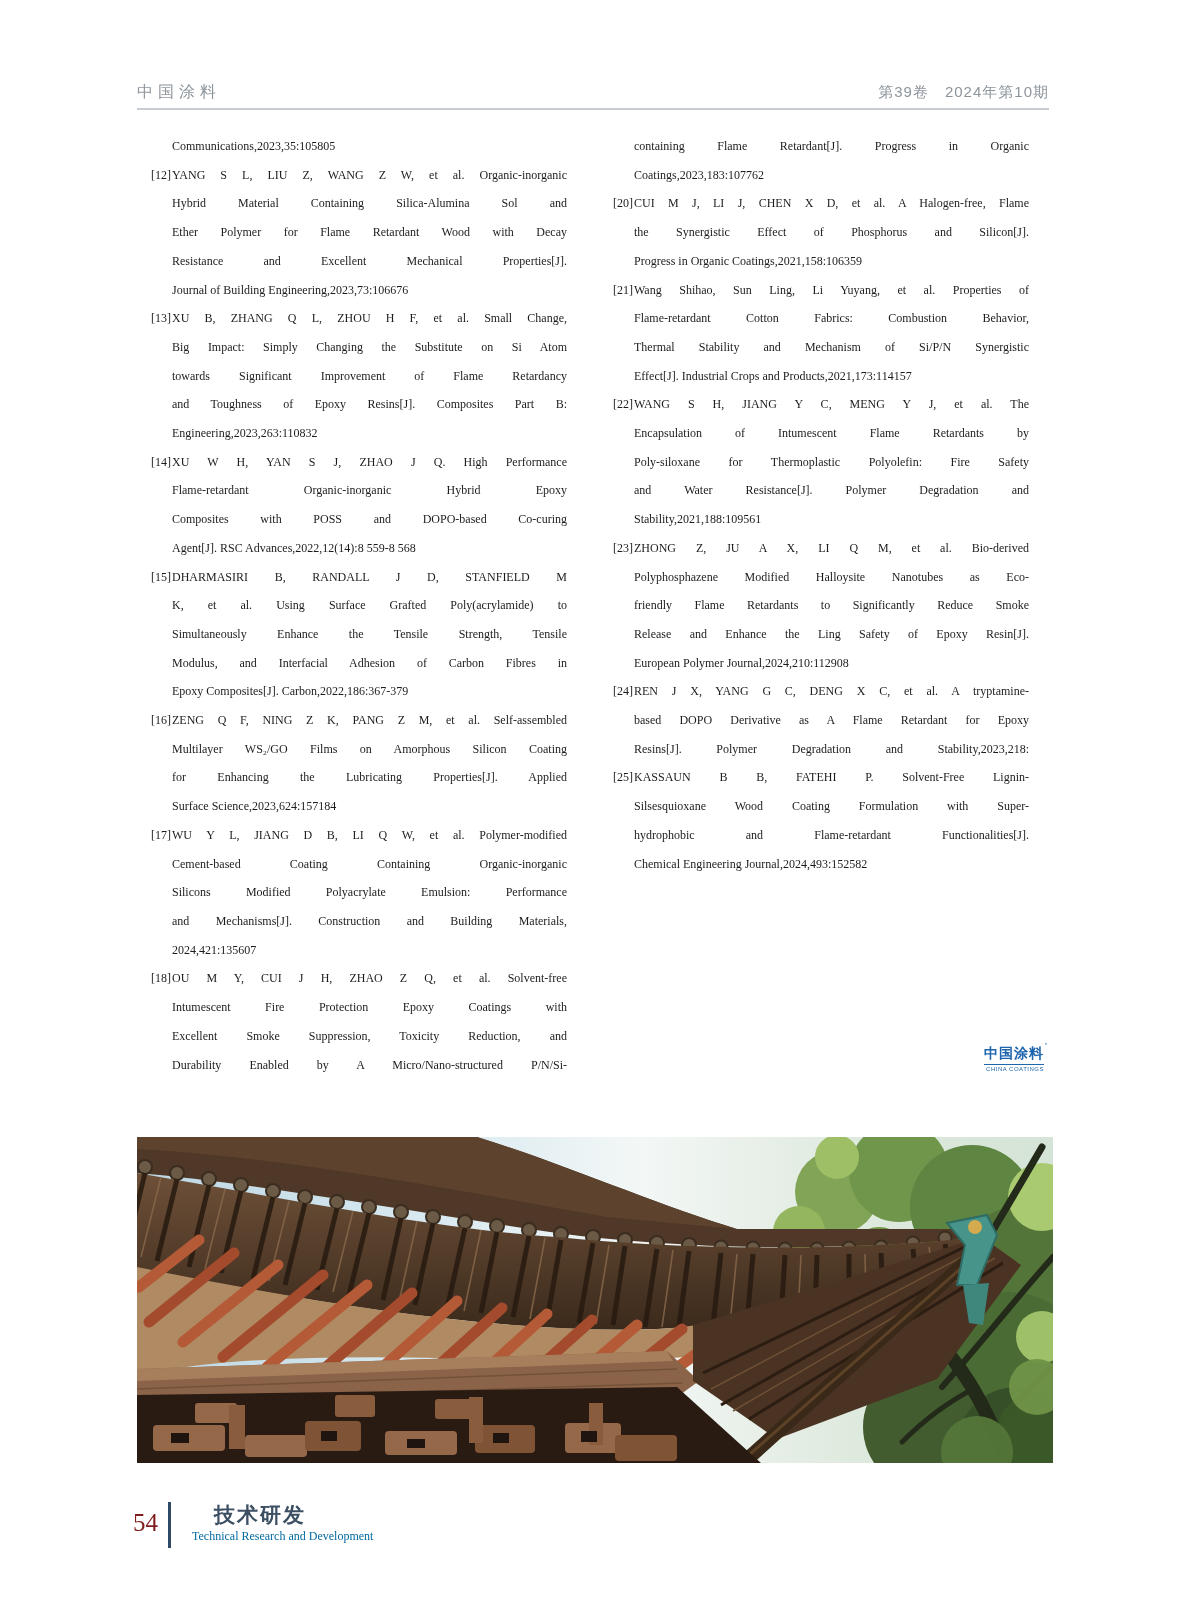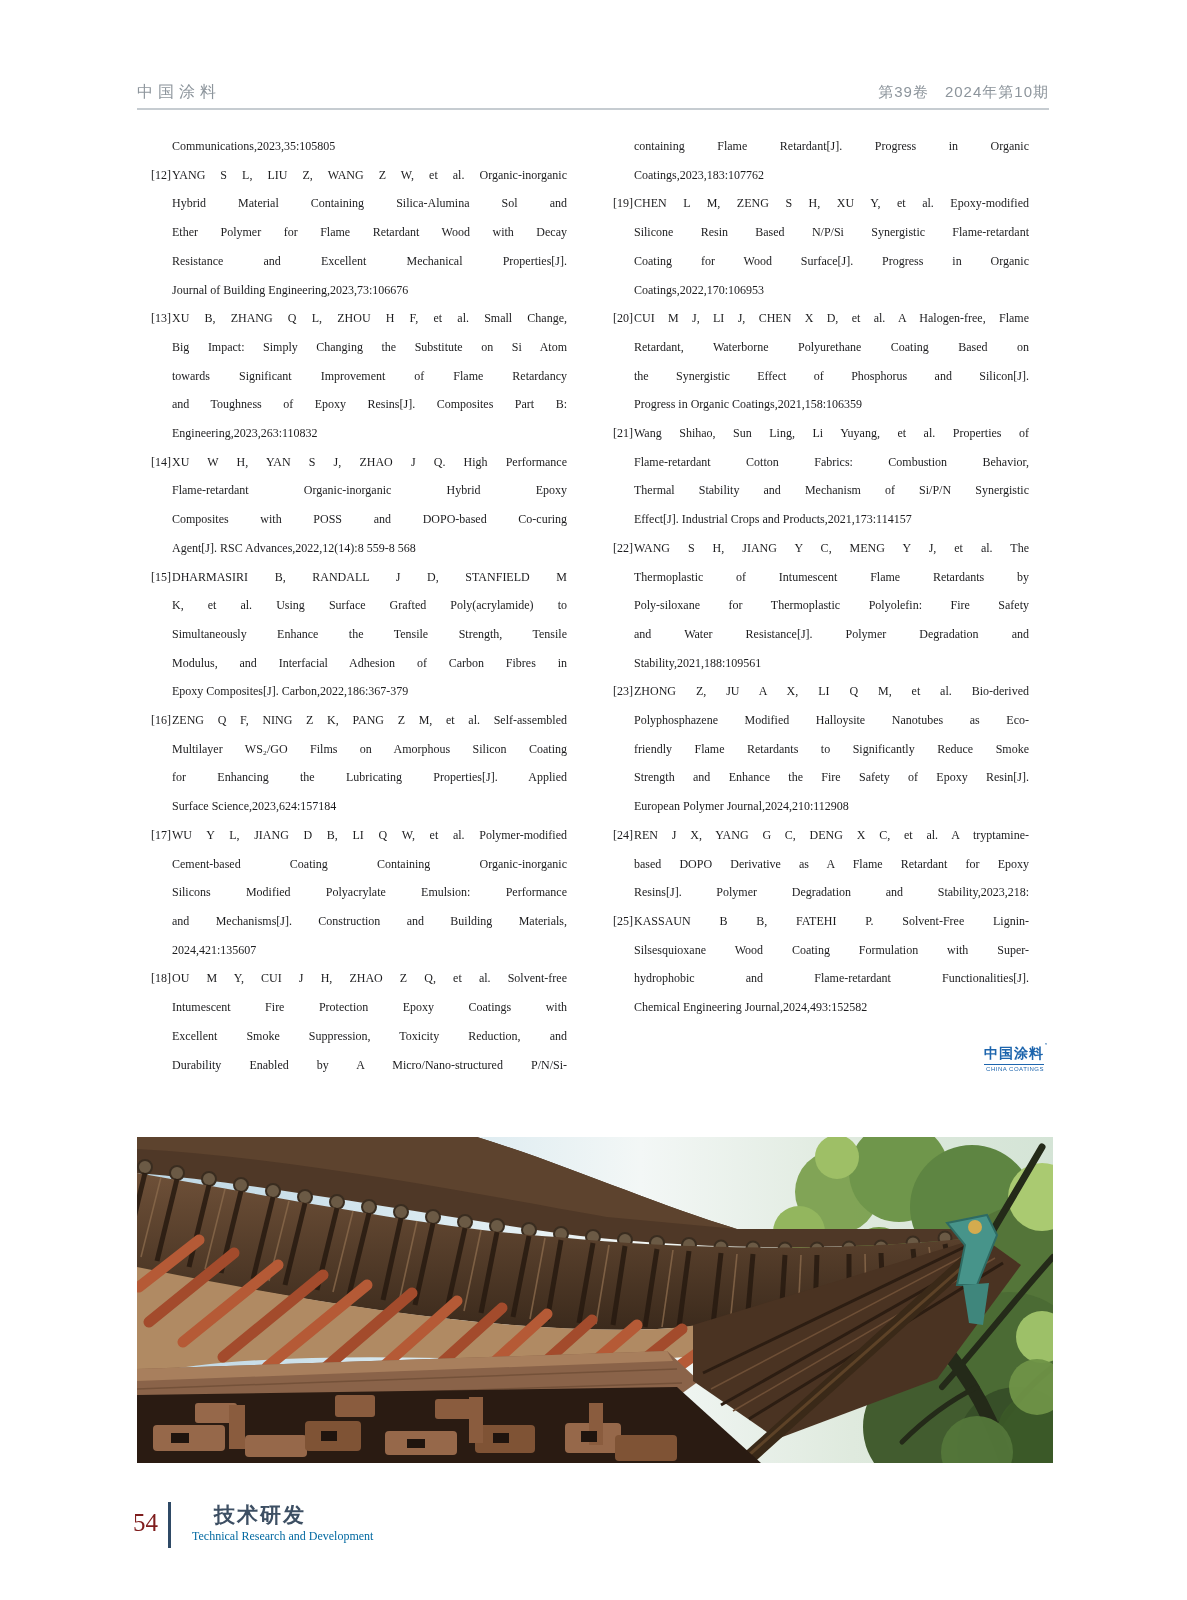--- a/index.html
+++ b/index.html
@@ -126,54 +126,46 @@
       <div class="ln">Excellent Smoke Suppression, Toxicity Reduction, and</div>
       <div class="ln">Durability Enabled by A Micro/Nano-structured P/N/Si-</div>
     </div>
   </div>
 <div class="ref-col col-right">
     <div class="ref">
       <div class="ln">containing Flame Retardant[J]. Progress in Organic</div>
       <div class="ln last">Coatings,2023,183:107762</div>
     </div>
     <div class="ref">
-      <span class="ref-label">[19]</span>
-      <div class="ln">CHEN L M, ZENG S H, XU Y, et al. Epoxy-modified</div>
-      <div class="ln">Silicone Resin Based N/P/Si Synergistic Flame-retardant</div>
-      <div class="ln">Coating for Wood Surface[J]. Progress in Organic</div>
-      <div class="ln last">Coatings,2022,170:106953</div>
-    </div>
-    <div class="ref">
       <span class="ref-label">[20]</span>
       <div class="ln">CUI M J, LI J, CHEN X D, et al. A Halogen-free, Flame</div>
-      <div class="ln">Retardant, Waterborne Polyurethane Coating Based on</div>
       <div class="ln">the Synergistic Effect of Phosphorus and Silicon[J].</div>
       <div class="ln last">Progress in Organic Coatings,2021,158:106359</div>
     </div>
     <div class="ref">
       <span class="ref-label">[21]</span>
       <div class="ln">Wang Shihao, Sun Ling, Li Yuyang, et al. Properties of</div>
       <div class="ln">Flame-retardant Cotton Fabrics: Combustion Behavior,</div>
       <div class="ln">Thermal Stability and Mechanism of Si/P/N Synergistic</div>
       <div class="ln last">Effect[J]. Industrial Crops and Products,2021,173:114157</div>
     </div>
     <div class="ref">
       <span class="ref-label">[22]</span>
       <div class="ln">WANG S H, JIANG Y C, MENG Y J, et al. The</div>
-      <div class="ln">Thermoplastic of Intumescent Flame Retardants by</div>
+      <div class="ln">Encapsulation of Intumescent Flame Retardants by</div>
       <div class="ln">Poly-siloxane for Thermoplastic Polyolefin: Fire Safety</div>
       <div class="ln">and Water Resistance[J]. Polymer Degradation and</div>
       <div class="ln last">Stability,2021,188:109561</div>
     </div>
     <div class="ref">
       <span class="ref-label">[23]</span>
       <div class="ln">ZHONG Z, JU A X, LI Q M, et al. Bio-derived</div>
       <div class="ln">Polyphosphazene Modified Halloysite Nanotubes as Eco-</div>
       <div class="ln">friendly Flame Retardants to Significantly Reduce Smoke</div>
-      <div class="ln">Strength and Enhance the Fire Safety of Epoxy Resin[J].</div>
+      <div class="ln">Release and Enhance the Ling Safety of Epoxy Resin[J].</div>
       <div class="ln last">European Polymer Journal,2024,210:112908</div>
     </div>
     <div class="ref">
       <span class="ref-label">[24]</span>
       <div class="ln">REN J X, YANG G C, DENG X C, et al. A tryptamine-</div>
       <div class="ln">based DOPO Derivative as A Flame Retardant for Epoxy</div>
       <div class="ln">Resins[J]. Polymer Degradation and Stability,2023,218:</div>
     </div>
     <div class="ref">
       <span class="ref-label">[25]</span>

